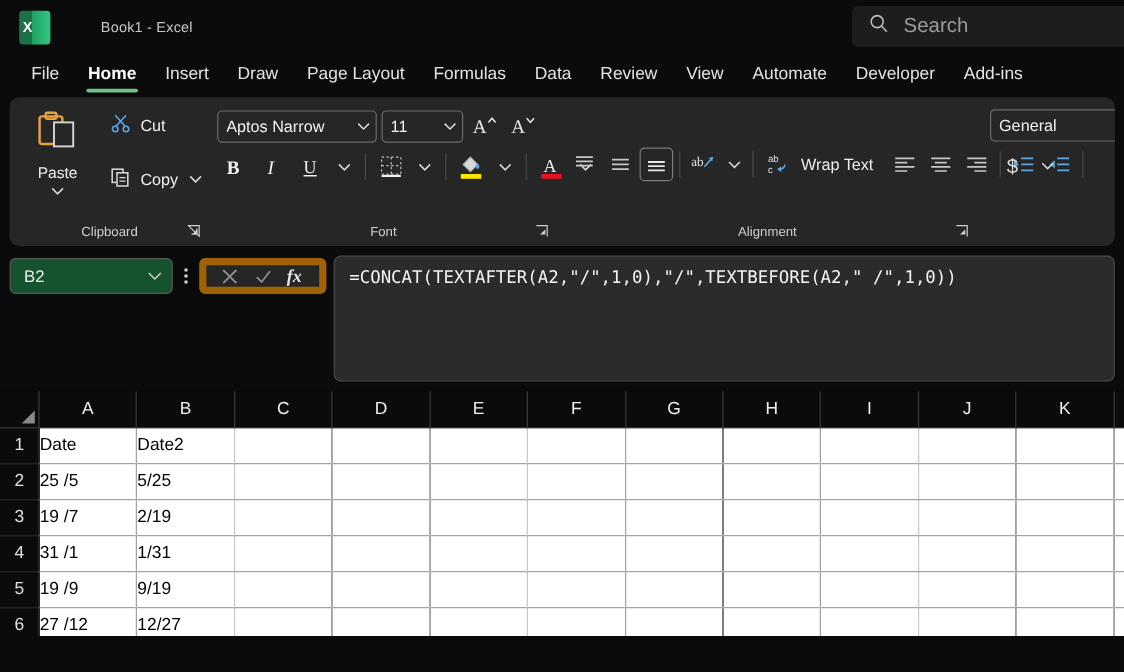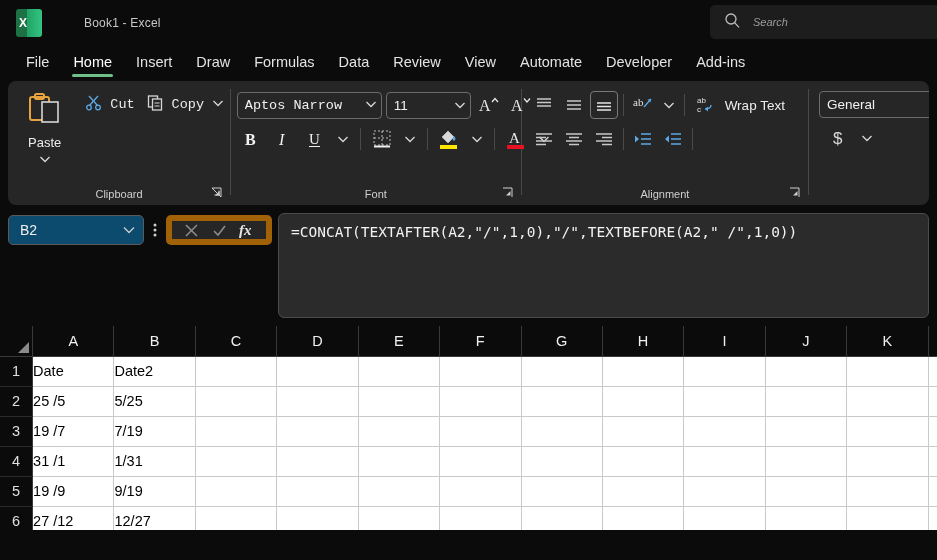--- a/index.html
+++ b/index.html
@@ -41,40 +41,40 @@
   .searchbox {
     position: absolute;
     left: 710px; top: 5px;
     width: 290px; height: 34px;
     background: #1d1d1d;
     border-radius: 5px;
     display: flex; align-items: center;
     padding-left: 14px;
   }
   .searchbox .ico { margin-right: 12px; }
-  .searchbox .ph { color: #9b9b9b; font-size: 11px; font-style: italic; }
+  .searchbox .ph { color: #9b9b9b; font-size: 17px; }
 
   
   .tabs {
     height: 33px;
     display: flex;
     align-items: center;
     padding-left: 14px;
     background: #0b0b0b;
     gap: 0px;
   }
   .tab {
     position: relative;
     font-size: 14.5px;
     color: #e3e3e3;
     padding: 5px 12px 7px 12px;
     white-space: nowrap;
     cursor: default;
   }
-  .tab.active { font-weight: normal; color: #ffffff; }
+  .tab.active { font-weight: bold; color: #ffffff; }
   .tab.active::after {
     content: "";
     position: absolute;
     left: 11px; right: 11px; bottom: 0px;
     height: 2.5px;
     background: #6fbf8b;
     border-radius: 2px;
   }
 
   
@@ -121,21 +121,21 @@
   .g-clipboard { width: 222px; }
   .paste-btn {
     width: 64px;
     display: flex; flex-direction: column;
     align-items: center; justify-content: flex-start;
     padding-top: 4px;
     margin-left: 8px;
     border-radius: 4px;
   }
   .paste-label { font-size: 13px; margin-top: 3px; color: #ededed; }
-  .clip-list { display: flex; flex-direction: row; padding-top: 3px; gap: 0; margin-left: 6px; font-family: Liberation Mono, monospace;}
+  .clip-list { display: flex; flex-direction: column; padding-top: 3px; gap: 19px; margin-left: 6px;}
   .clip-item {
     display: flex; align-items: center;
     height: 26px; padding: 0 6px;
     border-radius: 4px;
     font-size: 13.5px; color: #ededed;
     gap: 8px;
   }
   .clip-item .lbl { white-space: nowrap; }
 
   
@@ -146,33 +146,33 @@
     height: 27px;
     background: #262626;
     border: 1px solid #6b6b6b;
     border-radius: 4px;
     display: flex; align-items: center;
     padding: 0 4px 0 7px;
     font-size: 13.5px;
     color: #f0f0f0;
   }
   .combo .val { flex: 1; white-space: nowrap; overflow: hidden; }
-  .combo.font-name { width: 145px; font-family: Liberation Mono, monospace; }
-  .combo.font-size { width: 85px; }
+  .combo.font-name { width: 133px; }
+  .combo.font-size { width: 68px; }
   .icon-btn {
     width: 28px; height: 28px;
     display: flex; align-items: center; justify-content: center;
     border-radius: 4px;
   }
   .icon-btn.wide { width: 20px; }
   .vsep { width: 1px; height: 22px; background: #4a4a4a; margin: 0 3px; }
 
   
   .g-align { width: 350px; }
-  .align-rows { display: flex; flex-direction: column; padding-left: 8px; padding-top: 3px; gap: 6px;}
+  .align-rows { display: flex; flex-direction: row; padding-left: 8px; padding-top: 3px; gap: 6px;}
   .arow { display: flex; align-items: center; gap: 2px; }
   .tbtn {
     display: flex; align-items: center;
     height: 28px; padding: 0 6px;
     border-radius: 4px;
     font-size: 13.5px; color: #ededed;
     gap: 7px; white-space: nowrap;
   }
   .sel-box { border: 1px solid #7a7a7a; border-radius: 4px; }
 
@@ -183,21 +183,21 @@
   
   .fbar-row {
     margin-top: 8px;
     padding: 0 8px;
     display: flex;
     align-items: flex-start;
     gap: 0px;
   }
   .namebox {
     width: 136px; height: 30px;
-    background: #0c4a6e;
+    background: #14532d;
     border: 1px solid #5a5a5a;
     border-radius: 5px;
     display: flex; align-items: center;
     padding: 0 7px 0 11px;
     font-size: 14px;
     color: #f0f0f0;
     margin-top: 2px;
   }
   .namebox .val { flex: 1; }
   .kebab {
@@ -315,20 +315,21 @@
     </span>
     <span class="ph">Search</span>
   </div>
 </div>
 
 <div class="tabs">
   <div class="tab">File</div>
   <div class="tab active">Home</div>
   <div class="tab">Insert</div>
   <div class="tab">Draw</div>
+  <div class="tab">Page Layout</div>
   <div class="tab">Formulas</div>
   <div class="tab">Data</div>
   <div class="tab">Review</div>
   <div class="tab">View</div>
   <div class="tab">Automate</div>
   <div class="tab">Developer</div>
   <div class="tab">Add-ins</div>
 </div>
 
 <div class="ribbon">
@@ -750,21 +751,21 @@
       <td class="cell"></td>
       <td class="cell"></td>
       <td class="cell"></td>
       <td class="cell"></td>
       <td class="cell"></td>
     </tr>
 
     <tr>
       <td class="rowhead">3</td>
       <td class="cell">19 /7</td>
-      <td class="cell">7/19</td>
+      <td class="cell">2/19</td>
       <td class="cell"></td>
       <td class="cell"></td>
       <td class="cell"></td>
       <td class="cell"></td>
       <td class="cell"></td>
       <td class="cell"></td>
       <td class="cell"></td>
       <td class="cell"></td>
       <td class="cell"></td>
       <td class="cell"></td>

